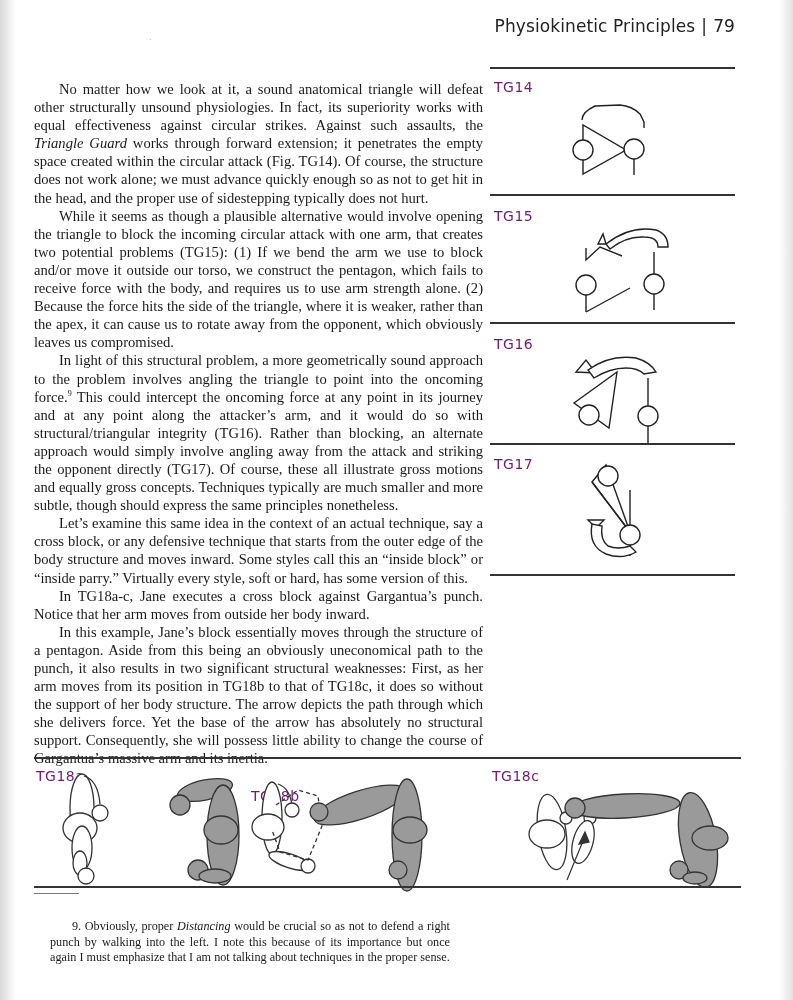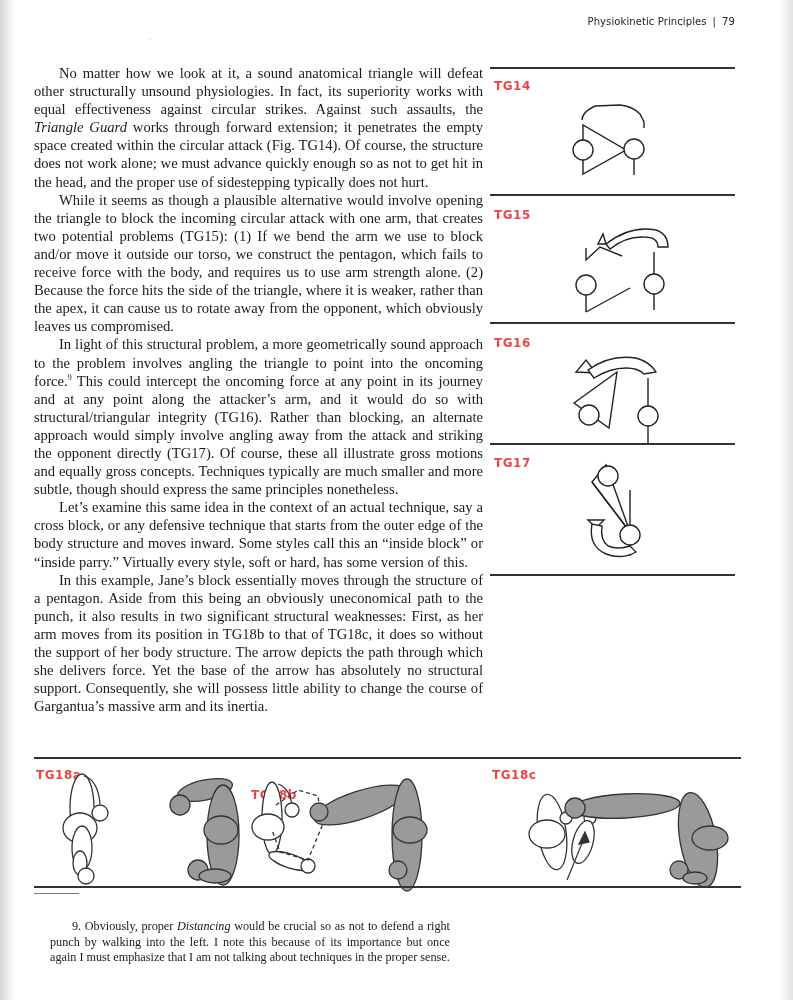--- a/index.html
+++ b/index.html
@@ -12,40 +12,40 @@
   .left-shade {
     position: absolute; left: 0; top: 0; width: 16px; height: 1000px;
     background: linear-gradient(to right, #d8d8d8, #f4f4f4 70%, #ffffff);
   }
   .right-shade {
     position: absolute; right: 0; top: 0; width: 14px; height: 1000px;
     background: linear-gradient(to left, #e2e2e2, #f6f6f6 70%, #ffffff);
   }
   .running-head {
     position: absolute; top: 16px; right: 58px;
-    font-family: "DejaVu Sans", sans-serif; font-size: 10px; color: #222;
+    font-family: "DejaVu Sans", sans-serif; font-size: 17px; color: #222;
     letter-spacing: 0.1px;
   }
   .running-head .sep { margin: 0 6px; }
   .stray-mark { position: absolute; left: 149px; top: 38px; font-size: 8px; color: #999; }
 
   .body-text {
-    position: absolute; left: 34px; top: 64px; width: 449px;
+    position: absolute; left: 34px; top: 80px; width: 449px;
     font-size: 14.6px; line-height: 18.1px; text-align: justify;
     hyphens: manual;
   }
   .body-text p { margin: 0; text-indent: 25px; }
   .body-text em { font-style: italic; }
   sup { font-size: 8px; vertical-align: super; line-height: 0; }
 
   .fig-rule { position: absolute; height: 2px; background: #333; }
   .fig-label {
     position: absolute;
-    font-family: "DejaVu Sans", sans-serif; font-weight: bold; font-size: 12px;
-    color: #ef4444; letter-spacing: 0.5px;
+    font-family: "DejaVu Sans", sans-serif; font-weight: normal; font-size: 14px;
+    color: #701a75; letter-spacing: 0.5px;
   }
   svg.fig { position: absolute; overflow: visible; }
   svg.fig * { vector-effect: non-scaling-stroke; }
 
   .footnote-rule { position: absolute; left: 34px; top: 893px; width: 45px; height: 1px; background: #777; }
   .footnote {
     position: absolute; left: 34px; top: 903px; width: 432px;
     font-size: 12.2px; line-height: 15.5px; text-align: justify;
   }
   .footnote p { margin: 16px; text-indent: 22px; }
@@ -59,20 +59,21 @@
 <div class="running-head">
   <span>Physiokinetic Principles</span><span class="sep">|</span><span>79</span>
 </div>
 <div class="stray-mark">˙</div>
 
 <div class="body-text">
   <p><span>No matter how we look at it, a sound anatomical triangle will defeat other structurally unsound physiologies. In fact, its superiority works with equal effectiveness against circular strikes. Against such assaults, the </span><em>Triangle Guard</em><span> works through forward extension; it penetrates the empty space created within the circular attack (Fig. TG14). Of course, the structure does not work alone; we must advance quickly enough so as not to get hit in the head, and the proper use of sidestepping typically does not hurt.</span></p>
   <p>While it seems as though a plausible alternative would involve opening the triangle to block the incoming circular attack with one arm, that creates two potential problems (TG15): (1) If we bend the arm we use to block and/or move it outside our torso, we construct the pentagon, which fails to receive force with the body, and requires us to use arm strength alone. (2) Because the force hits the side of the triangle, where it is weaker, rather than the apex, it can cause us to rotate away from the opponent, which obviously leaves us compromised.</p>
   <p><span>In light of this structural problem, a more geometrically sound approach to the problem involves angling the triangle to point into the oncoming force.</span><sup>9</sup><span> This could intercept the oncoming force at any point in its journey and at any point along the attacker’s arm, and it would do so with structural/triangular integrity (TG16). Rather than blocking, an alternate approach would simply involve angling away from the attack and striking the opponent directly (TG17). Of course, these all illustrate gross motions and equally gross concepts. Techniques typically are much smaller and more subtle, though should express the same principles nonetheless.</span></p>
   <p>Let’s examine this same idea in the context of an actual technique, say a cross block, or any defensive technique that starts from the outer edge of the body structure and moves inward. Some styles call this an “inside block” or “inside parry.” Virtually every style, soft or hard, has some version of this.</p>
+  <p>In TG18a-c, Jane executes a cross block against Gargantua’s punch. Notice that her arm moves from outside her body inward.</p>
   <p>In this example, Jane’s block essentially moves through the structure of a pentagon. Aside from this being an obviously uneconomical path to the punch, it also results in two significant structural weaknesses: First, as her arm moves from its position in TG18b to that of TG18c, it does so without the support of her body structure. The arrow depicts the path through which she delivers force. Yet the base of the arrow has absolutely no structural support. Consequently, she will possess little ability to change the course of Gargantua’s massive arm and its inertia.</p>
 </div>
 
 <div class="fig-rule" style="left:490px; top:67px; width:245px;"></div>
 <div class="fig-label" style="left:494px; top:79px;">TG14</div>
 <svg class="fig" style="left:560px; top:100px;" width="120" height="90" viewBox="0 0 120 90" fill="none" stroke="#222" stroke-width="1.4">
   <path d="M22 20 Q22 12 35 6 L60 5 Q72 6 80 14 L84 22 L84 28"></path>
   <polygon points="23,25 23,74 66,50"></polygon>
   <circle cx="23" cy="50" r="10" fill="#fff"></circle>
   <circle cx="74" cy="49" r="10" fill="#fff"></circle>

